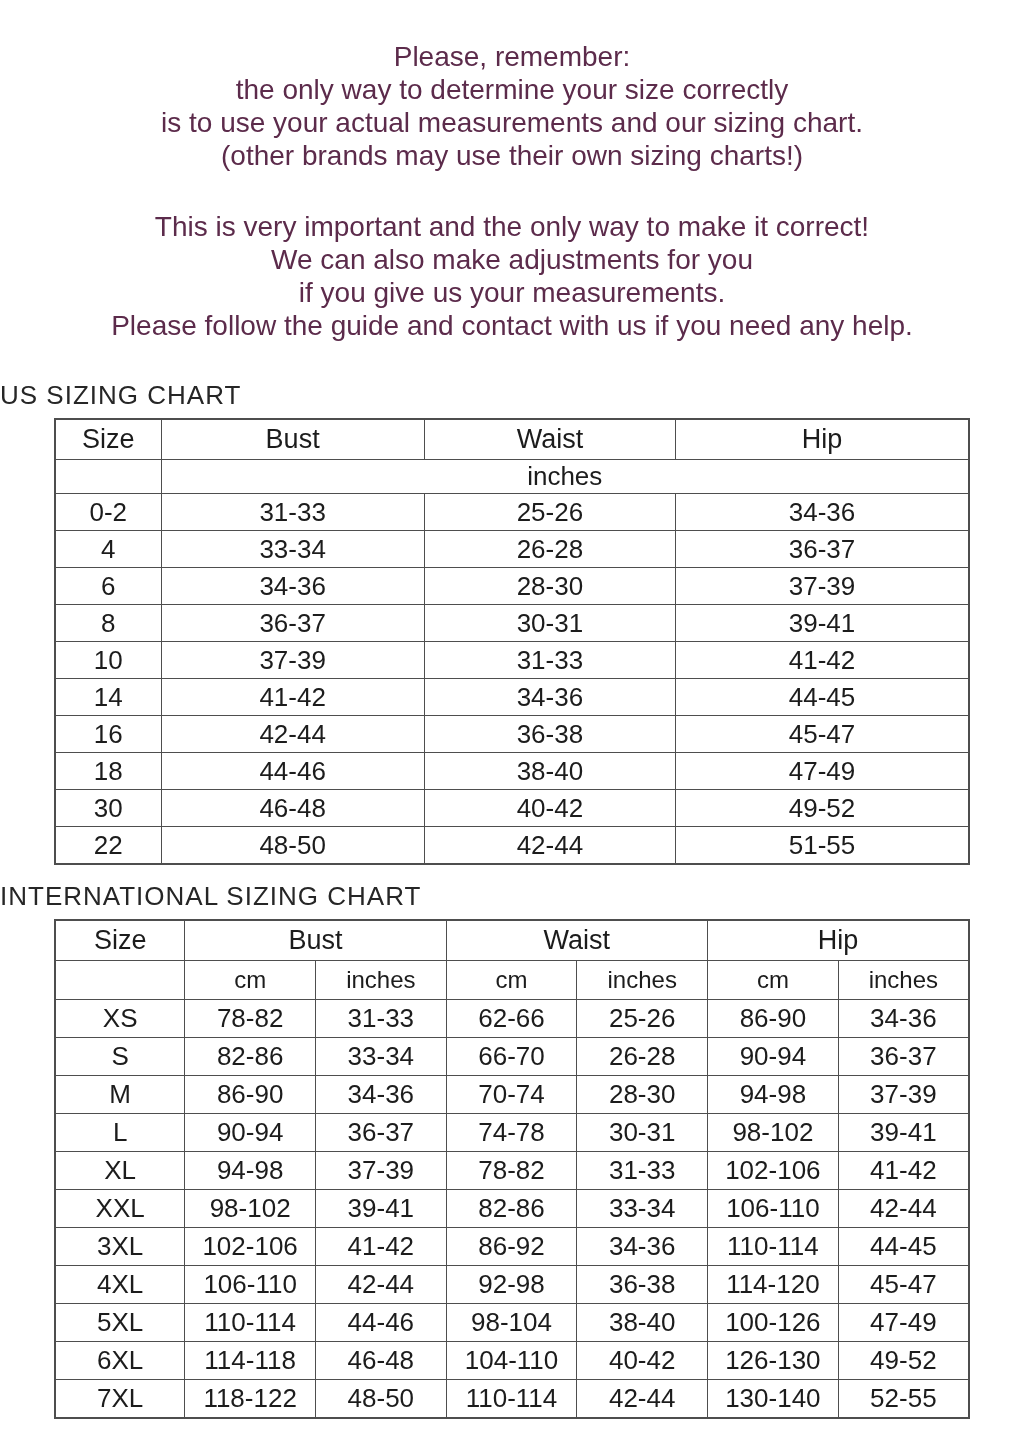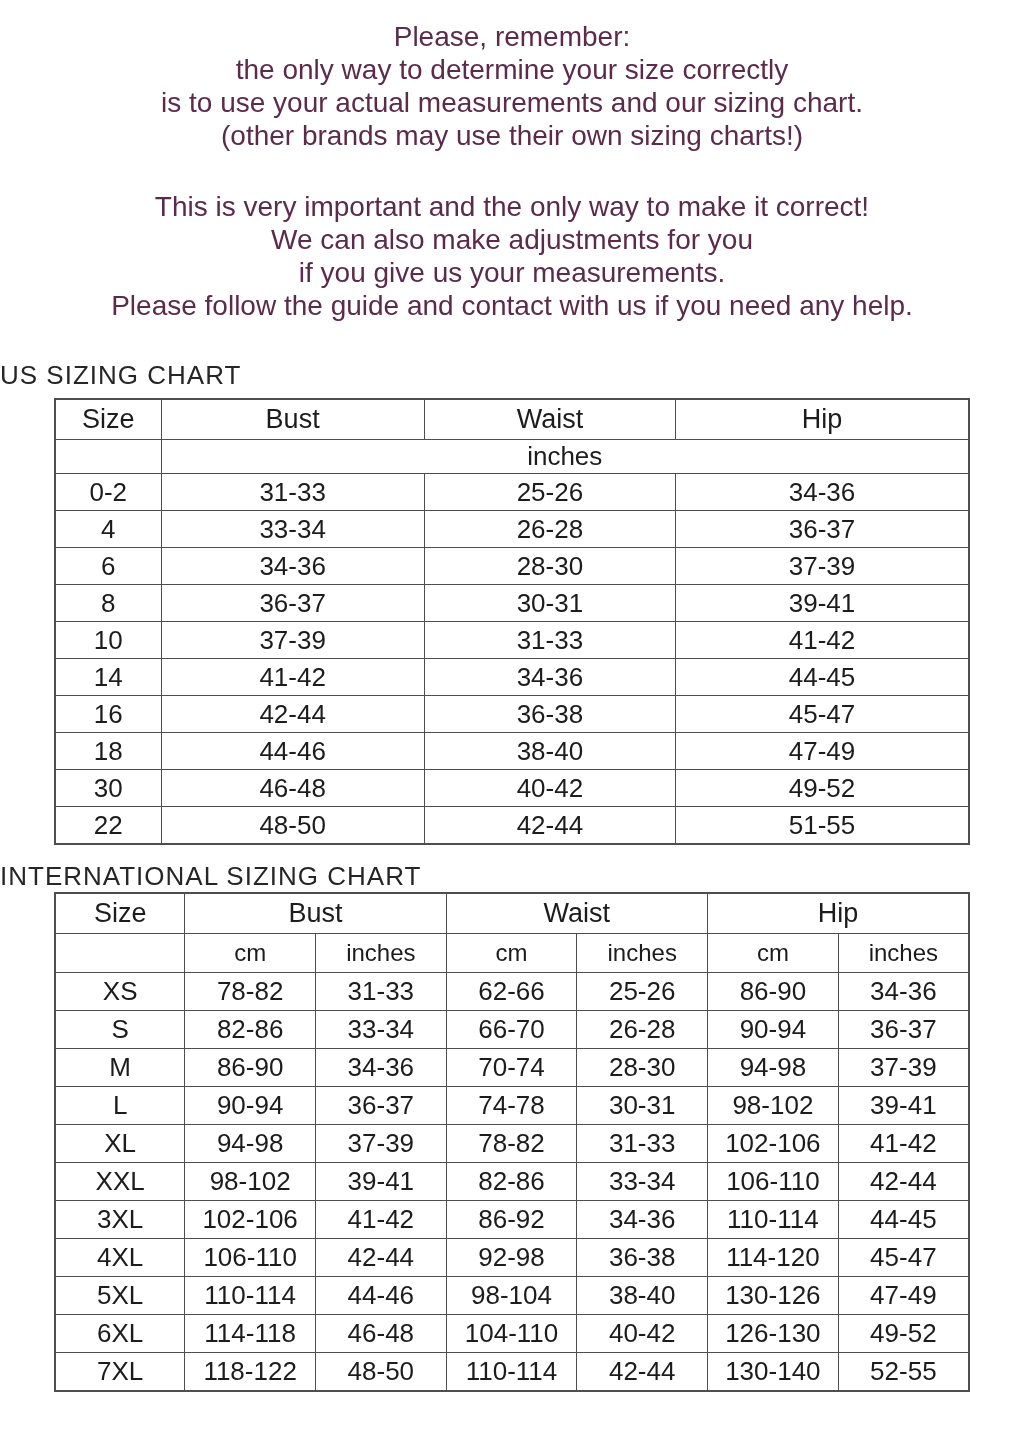--- a/index.html
+++ b/index.html
@@ -13,33 +13,33 @@
   main { width: 1024px; }
 
   
   .intro {
     text-align: center;
     color: #5c2b4b;
     font-size: 28px;
     line-height: 33px;
     font-weight: 300;
   }
-  .intro .para1 { padding-top: 20px; }
+  .intro .para1 { padding-top: 20px; margin-top: 20px; }
   .intro .para2 { margin-top: 38px; }
 
   
   .chart-title {
     font-size: 26px;
     font-weight: 300;
     letter-spacing: 1px;
     color: #262626;
     margin: 0;
   }
   .chart-title.us   { margin-top: 38px; margin-bottom: 7px; }
-  .chart-title.intl { margin-top: 16px; }
+  .chart-title.intl { margin-top: 16px; margin-bottom: 7px; }
 
   
   table {
     border-collapse: collapse;
     width: 916px;
     margin: 0 auto;
     table-layout: fixed;
     border: 2px solid #4e4e4e;
   }
   th, td {
@@ -269,21 +269,21 @@
           <td>36-38</td>
           <td>114-120</td>
           <td>45-47</td>
         </tr>
         <tr>
           <td>5XL</td>
           <td>110-114</td>
           <td>44-46</td>
           <td>98-104</td>
           <td>38-40</td>
-          <td>130-126</td>
+          <td>100-126</td>
           <td>47-49</td>
         </tr>
         <tr>
           <td>6XL</td>
           <td>114-118</td>
           <td>46-48</td>
           <td>104-110</td>
           <td>40-42</td>
           <td>126-130</td>
           <td>49-52</td>

